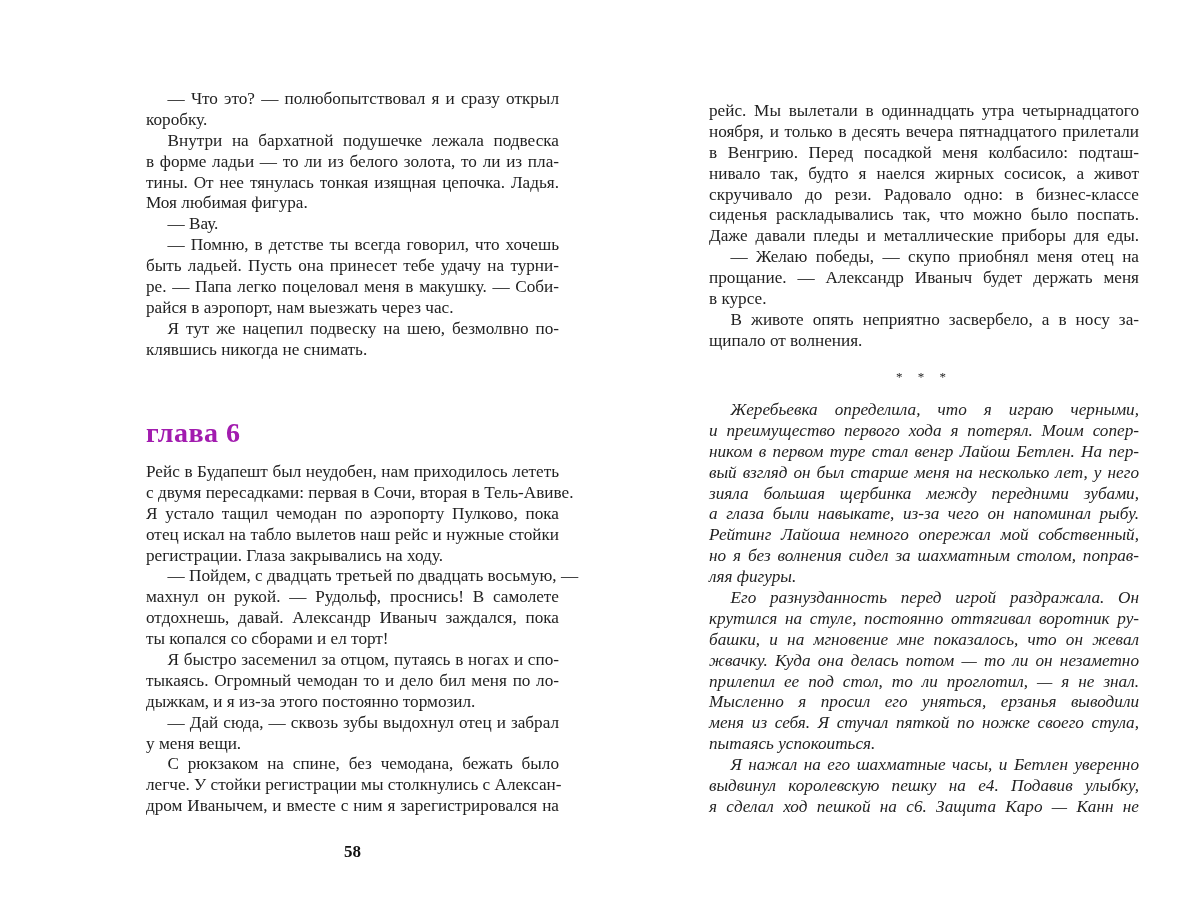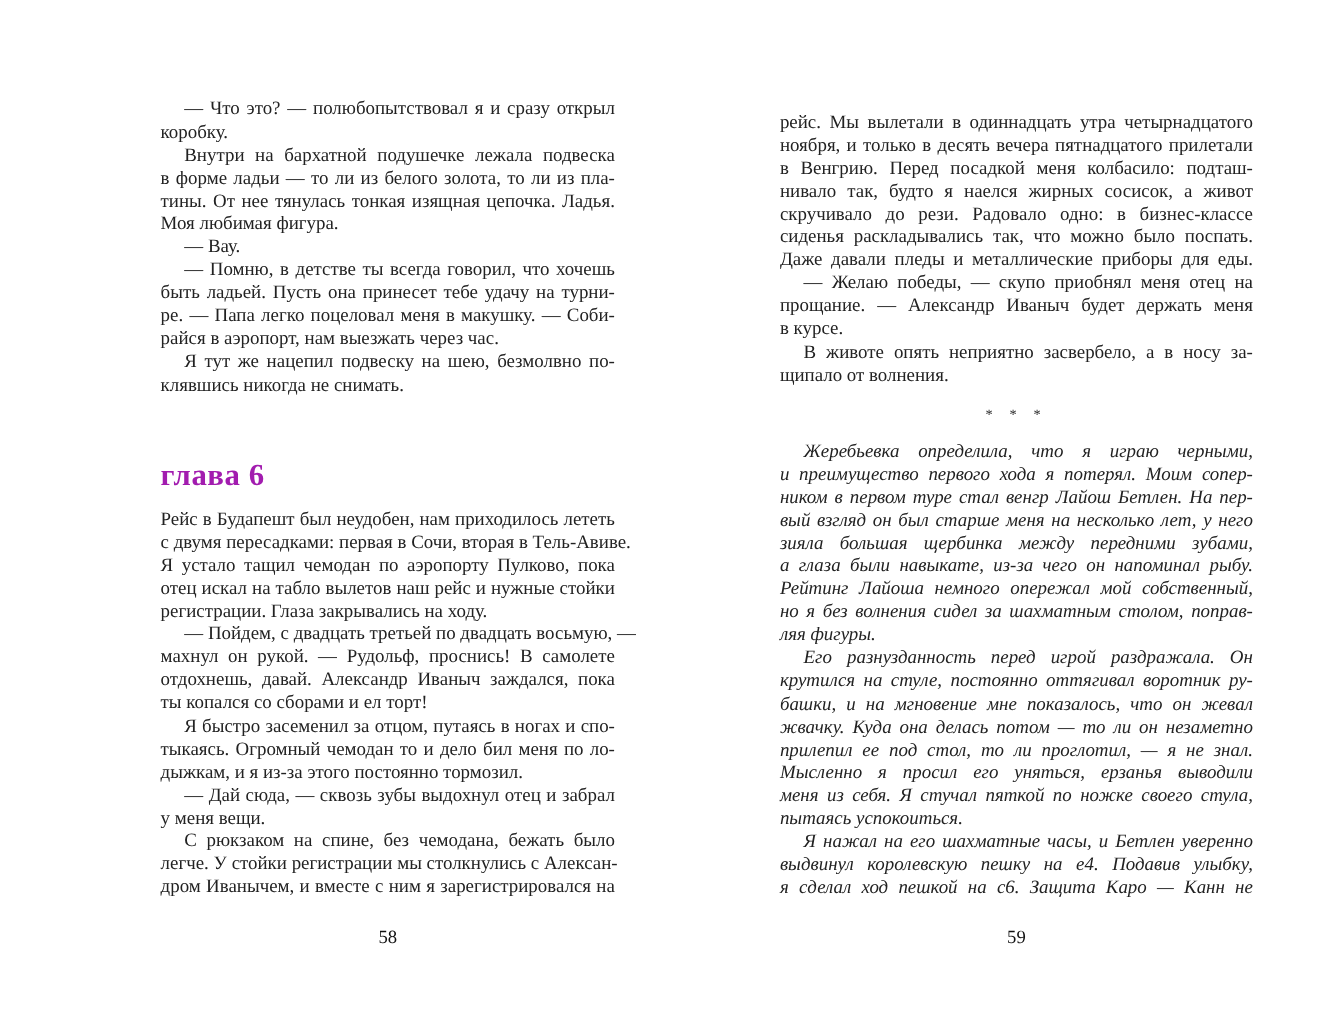--- a/index.html
+++ b/index.html
@@ -6,21 +6,21 @@
     body { width: 1200px; height: 923px; position: relative; overflow: hidden; font-family: "Liberation Serif", "DejaVu Serif", serif; color: #222222; }
     .page { position: absolute; top: 0; height: 923px; margin-left: 31px; }
     .page.left { left: 115px; width: 413px; }
     .page.right { left: 678px; width: 430px; }
     .text { position: absolute; left: 0; right: 0; font-size: 17.2px; line-height: 20.9px; }
     .line { display: block; white-space: nowrap; text-align: justify; text-align-last: justify; height: 20.9px; }
     .line.last { text-align-last: left; }
     .line.indent { padding-left: 1.25em; }
     .chapter { position: absolute; left: 0; right: 0; font-weight: bold; font-size: 28px; letter-spacing: 0.5px; color: #a21caf; }
     .asterisks { position: absolute; left: 0; right: 0; text-align: center; font-size: 13px; letter-spacing: 6px; color: #222; }
-    .page-number { position: absolute; left: 0; right: 0; text-align: center; font-weight: normal; font-size: 17px; color: #111; }
+    .page-number { position: absolute; left: 0; right: 0; text-align: center; font-weight: bold; font-size: 17px; color: #111; }
   </style>
 </head>
 <body>
 
 <div class="page left">
   <div class="text" style="top:89px;">
       <span class="line indent">— Что это? — полюбопытствовал я и сразу открыл</span>
       <span class="line last">коробку.</span>
       <span class="line indent">Внутри на бархатной подушечке лежала подвеска</span>
       <span class="line">в форме ладьи — то ли из белого золота, то ли из пла-</span>
@@ -88,14 +88,13 @@
       <span class="line">башки, и на мгновение мне показалось, что он жевал</span>
       <span class="line">жвачку. Куда она делась потом — то ли он незаметно</span>
       <span class="line">прилепил ее под стол, то ли проглотил, — я не знал.</span>
       <span class="line">Мысленно я просил его уняться, ерзанья выводили</span>
       <span class="line">меня из себя. Я стучал пяткой по ножке своего стула,</span>
       <span class="line last">пытаясь успокоиться.</span>
       <span class="line indent">Я нажал на его шахматные часы, и Бетлен уверенно</span>
       <span class="line">выдвинул королевскую пешку на е4. Подавив улыбку,</span>
       <span class="line">я сделал ход пешкой на с6. Защита Каро — Канн не</span>
     </div>
-  <div class="page-number" style="top:842px;">59</div>
 </div>
 
 </body></html>

